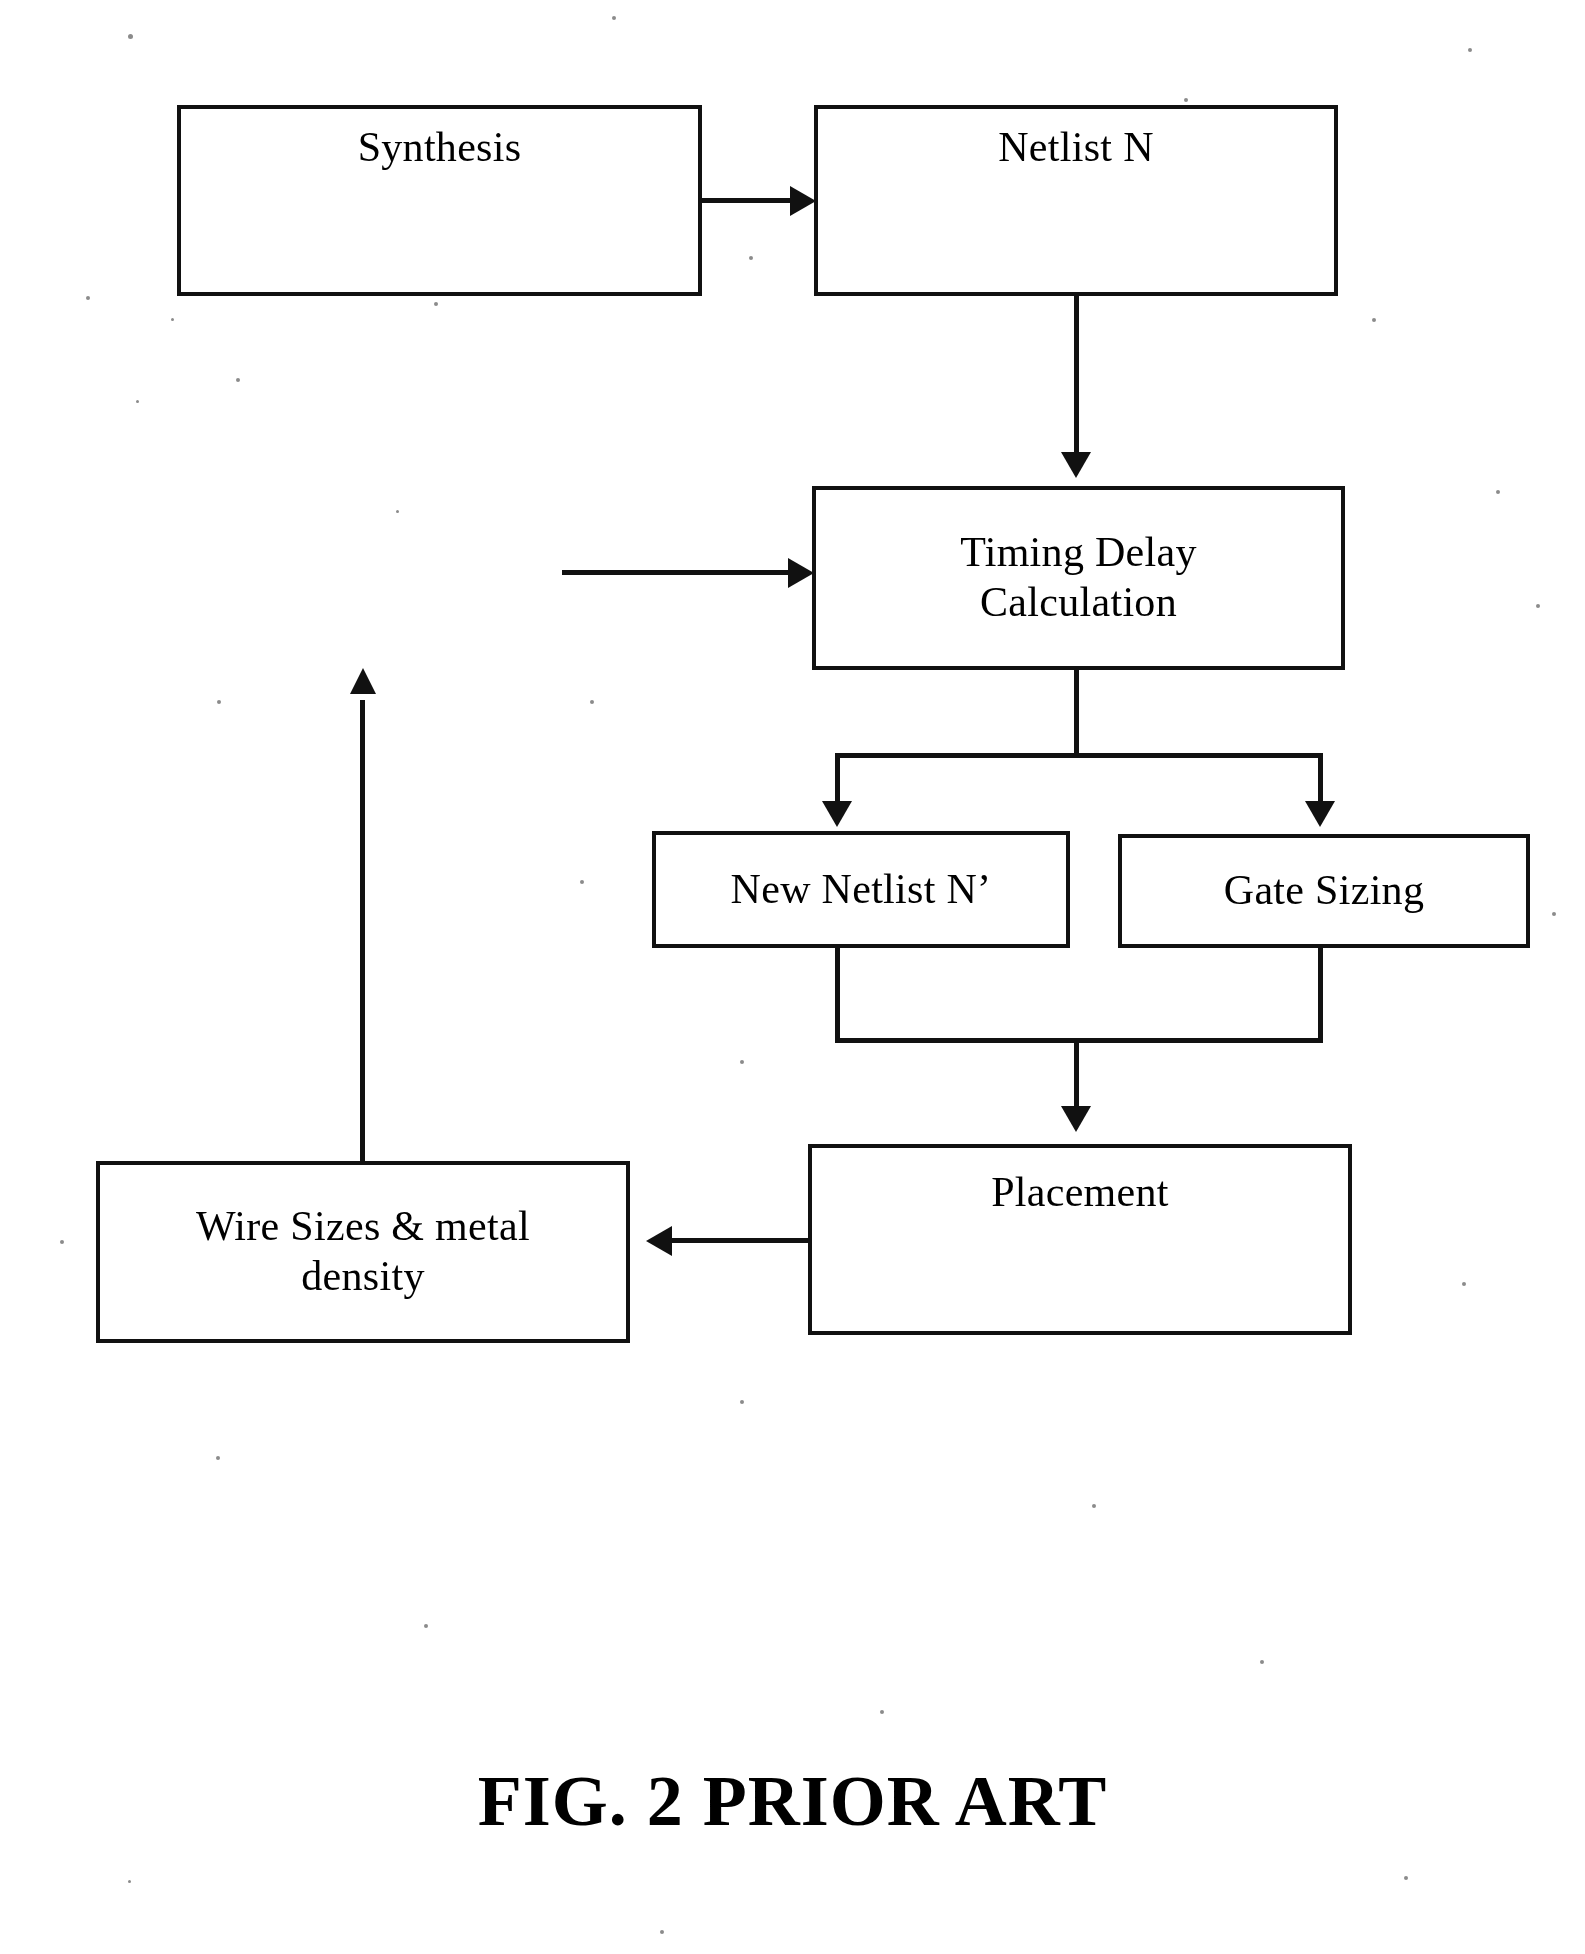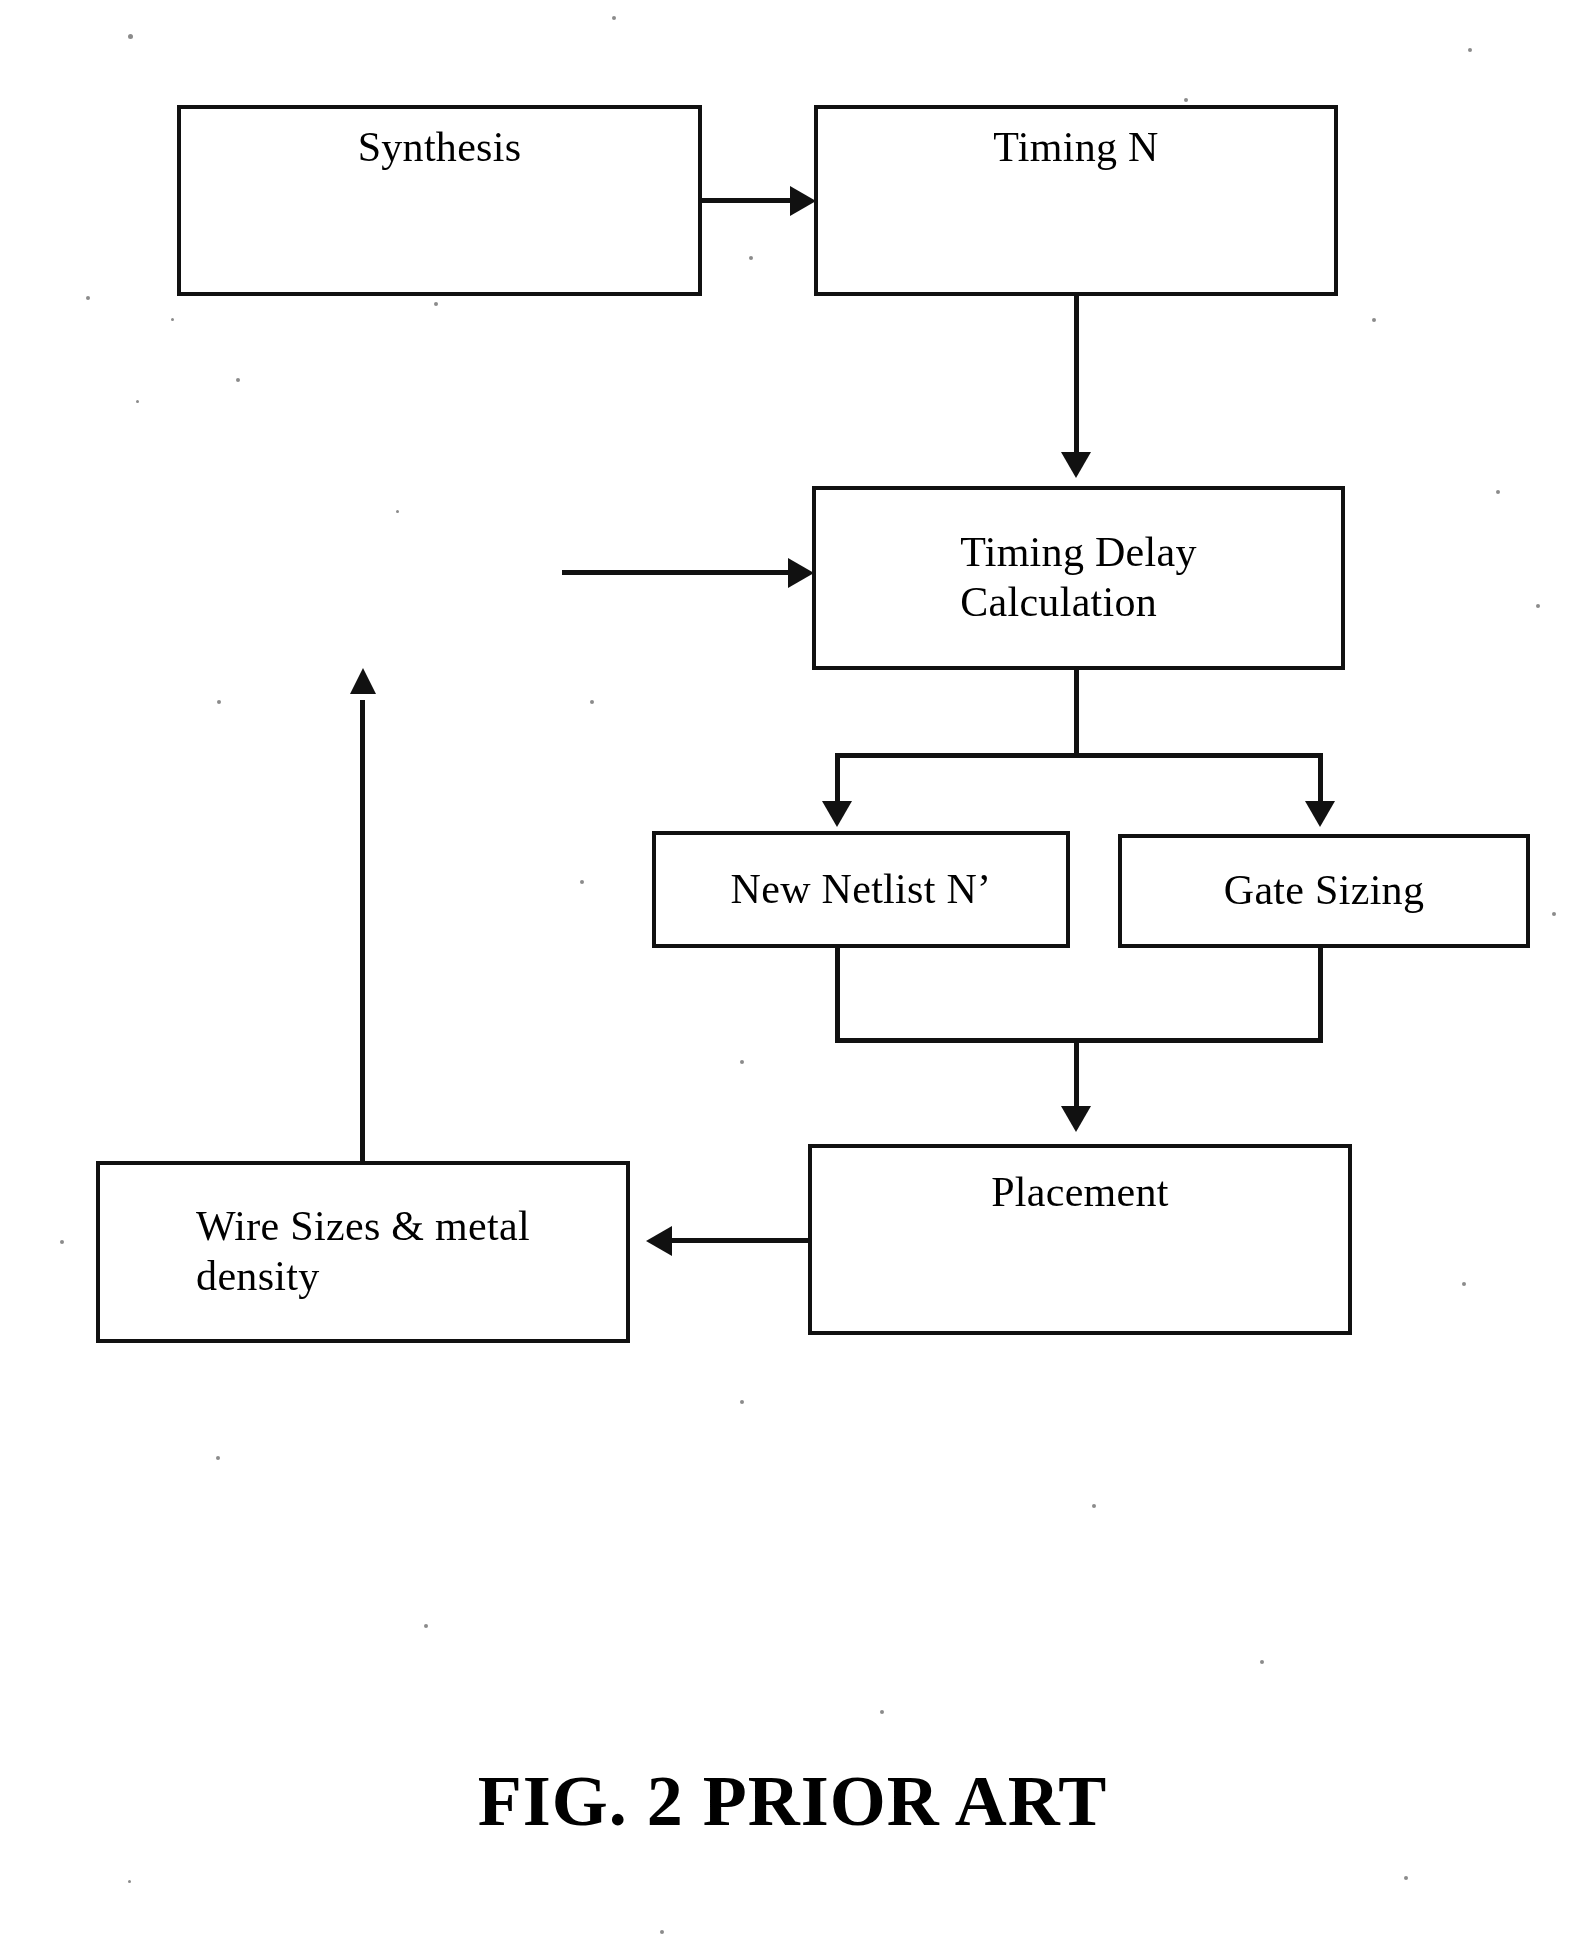--- a/index.html
+++ b/index.html
@@ -19,21 +19,21 @@
   }
   
   .node {
     position: absolute;
     box-sizing: border-box;
     border: 4px solid #111111;
     background: #ffffff;
     display: flex;
     align-items: center;
     justify-content: center;
-    text-align: left;
+    text-align: center;
     z-index: 3;
   }
   .node .label {
     font-size: 42px;
     line-height: 1.18;
     letter-spacing: 0.3px;
     padding: 0 10px;
     white-space: pre-line;
     font-family: "Liberation Serif", "DejaVu Serif", serif;
   }
@@ -113,21 +113,21 @@
 </head>
 <body>
 
 <div id="page">
 
   <div class="node" id="node-synthesis">
     <span class="label">Synthesis</span>
   </div>
 
   <div class="node" id="node-netlist-n">
-    <span class="label">Timing N</span>
+    <span class="label">Netlist N</span>
   </div>
 
 
   <div class="node" id="node-timing-delay">
     <span class="label">Timing Delay
 Calculation</span>
   </div>
 
   <div class="node" id="node-new-netlist">
     <span class="label">New Netlist N’</span>

